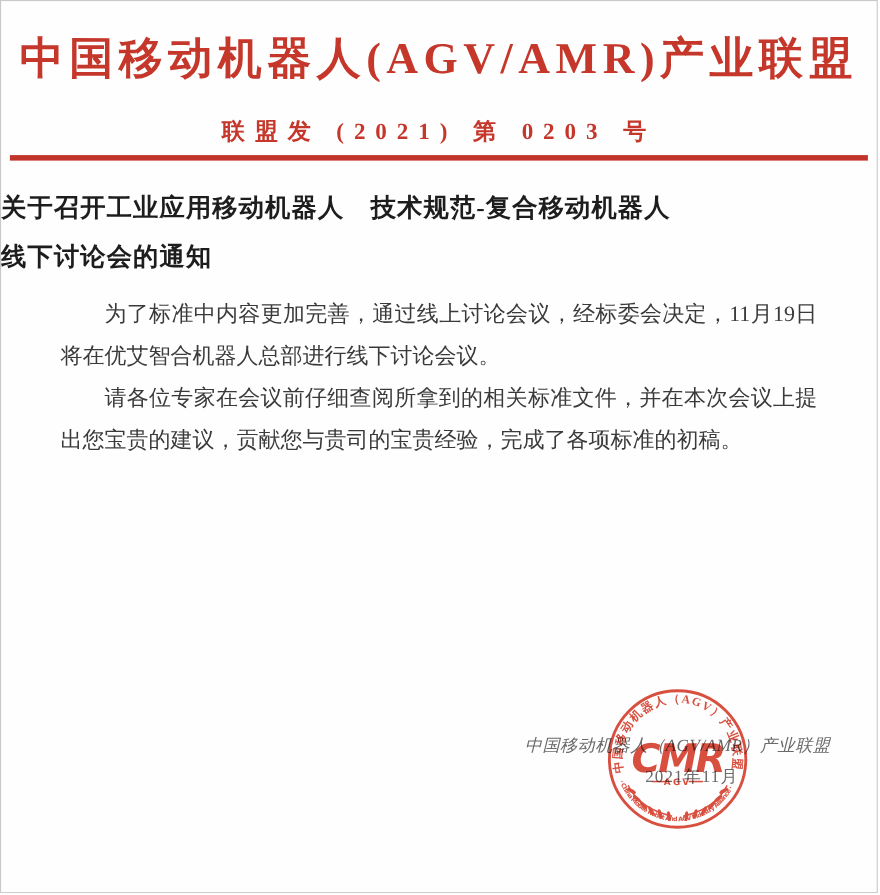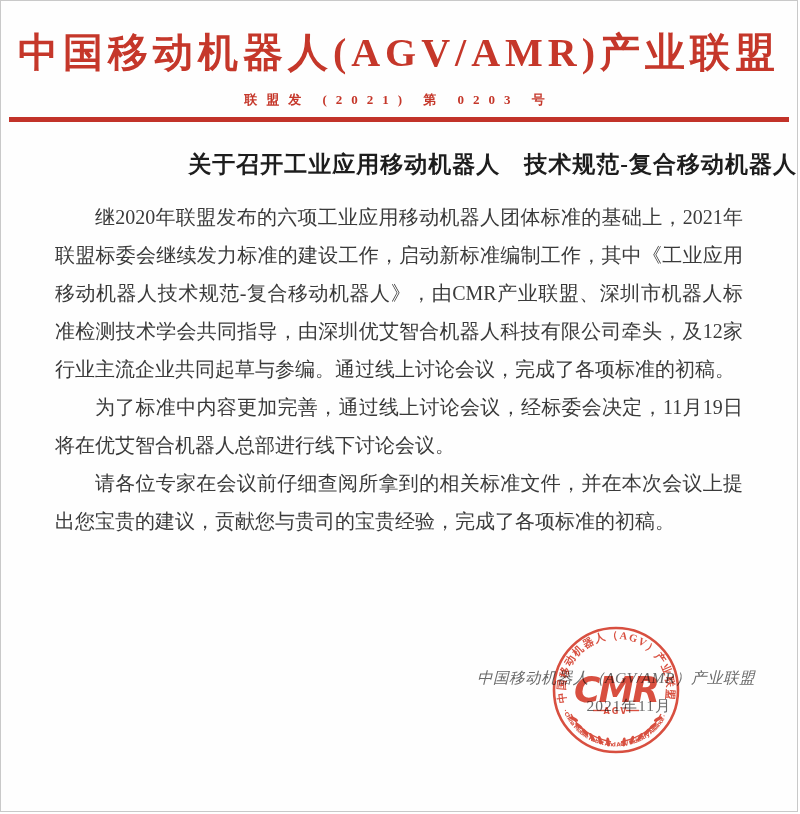--- a/index.html
+++ b/index.html
@@ -24,36 +24,36 @@
     margin-top:29px;
     text-align:center;
     color:var(--header-red,#c5372a);
     font-size:40px;
     font-weight:bold;
     letter-spacing:5px;
     line-height:1.15;
     white-space:nowrap;
   }
   .doc-number{
-    margin-top:15px;
+    margin-top:29px;
     text-align:center;
     color:var(--header-red,#c5372a);
-    font-size:13px;
+    font-size:21px;
     font-weight:bold;
     letter-spacing:9px;
     white-space:nowrap;
   }
   .red-rule{
     margin:8px 8px 0 8px;
     height:5px;
     background:var(--rule-red,#c23329);
   }
   .doc-title{
     margin:20px 0 0 0;
-    text-align:right;
+    text-align:left;
     color:#1d1d1d;
     font-size:23px;
     font-weight:bold;
     line-height:45px;
     letter-spacing:1px;
   }
   .doc-title span{display:block;}
   .body-text{
     margin-top:11px;
     padding:0 54px;
@@ -122,24 +122,24 @@
 <div class="page">
 
   <div class="org-title">中国移动机器人(AGV/AMR)产业联盟</div>
 
   <div class="doc-number">联盟发 (2021) 第 0203 号</div>
 
   <div class="red-rule"></div>
 
   <h1 class="doc-title">
     <span>关于召开工业应用移动机器人　技术规范-复合移动机器人</span>
+    <span>线下讨论会的通知</span>
   </h1>
 
   <div class="body-text">
-    <p class="para">继2020年联盟发布的六项工业应用移动机器人团体标准的基础上，2021年联盟标委会继续发力标准的建设工作，启动新标准编制工作，其中《工业应用移动机器人技术规范-复合移动机器人》，由CMR产业联盟、深圳市机器人标准检测技术学会共同指导，由深圳优艾智合机器人科技有限公司牵头，及12家行业主流企业共同起草与参编。通过线上讨论会议，完成了各项标准的初稿。</p>
     <p class="para">为了标准中内容更加完善，通过线上讨论会议，经标委会决定，11月19日将在优艾智合机器人总部进行线下讨论会议。</p>
     <p class="para">请各位专家在会议前仔细查阅所拿到的相关标准文件，并在本次会议上提出您宝贵的建议，贡献您与贵司的宝贵经验，完成了各项标准的初稿。</p>
   </div>
 
   <div class="sig-org">中国移动机器人（AGV/AMR）产业联盟</div>
   <div class="sig-date">2021年11月</div>
 
   <div class="seal">
     <svg viewBox="0 0 130 130" width="130" height="130" aria-hidden="true">
       <defs>

